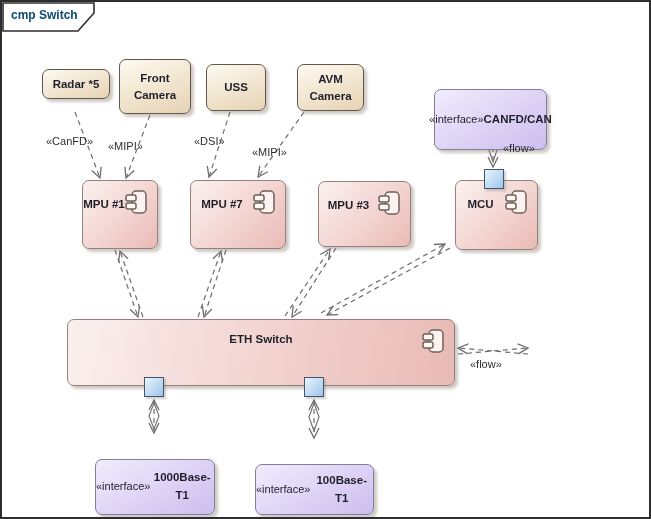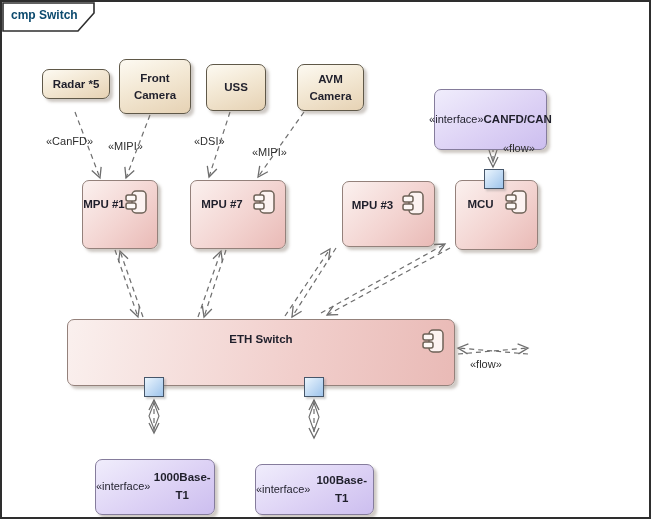--- a/index.html
+++ b/index.html
@@ -125,21 +125,21 @@
     </svg>
   </div>
   <div class="node comp" style="left:188px;top:178px;width:96px;height:69px;">
     <span class="nlabel">MPU #7</span>
     <svg class="comp-icon" width="23" height="25" viewBox="0 0 23 25">
       <rect x="7" y="1" width="14" height="22" rx="4" fill="#fcf3f1" stroke="#6d6257" stroke-width="1.5"></rect>
       <rect x="1" y="5" width="10" height="6" rx="2" fill="#fdf8f6" stroke="#6d6257" stroke-width="1.5"></rect>
       <rect x="1" y="13" width="10" height="6" rx="2" fill="#fdf8f6" stroke="#6d6257" stroke-width="1.5"></rect>
     </svg>
   </div>
-  <div class="node comp" style="left:316px;top:179px;width:93px;height:66px;margin-left:24px;">
+  <div class="node comp" style="left:316px;top:179px;width:93px;height:66px;">
     <span class="nlabel">MPU #3</span>
     <svg class="comp-icon" width="23" height="25" viewBox="0 0 23 25">
       <rect x="7" y="1" width="14" height="22" rx="4" fill="#fcf3f1" stroke="#6d6257" stroke-width="1.5"></rect>
       <rect x="1" y="5" width="10" height="6" rx="2" fill="#fdf8f6" stroke="#6d6257" stroke-width="1.5"></rect>
       <rect x="1" y="13" width="10" height="6" rx="2" fill="#fdf8f6" stroke="#6d6257" stroke-width="1.5"></rect>
     </svg>
   </div>
   <div class="node comp" style="left:453px;top:178px;width:83px;height:70px;">
     <span class="nlabel">MCU</span>
     <svg class="comp-icon" width="23" height="25" viewBox="0 0 23 25">

